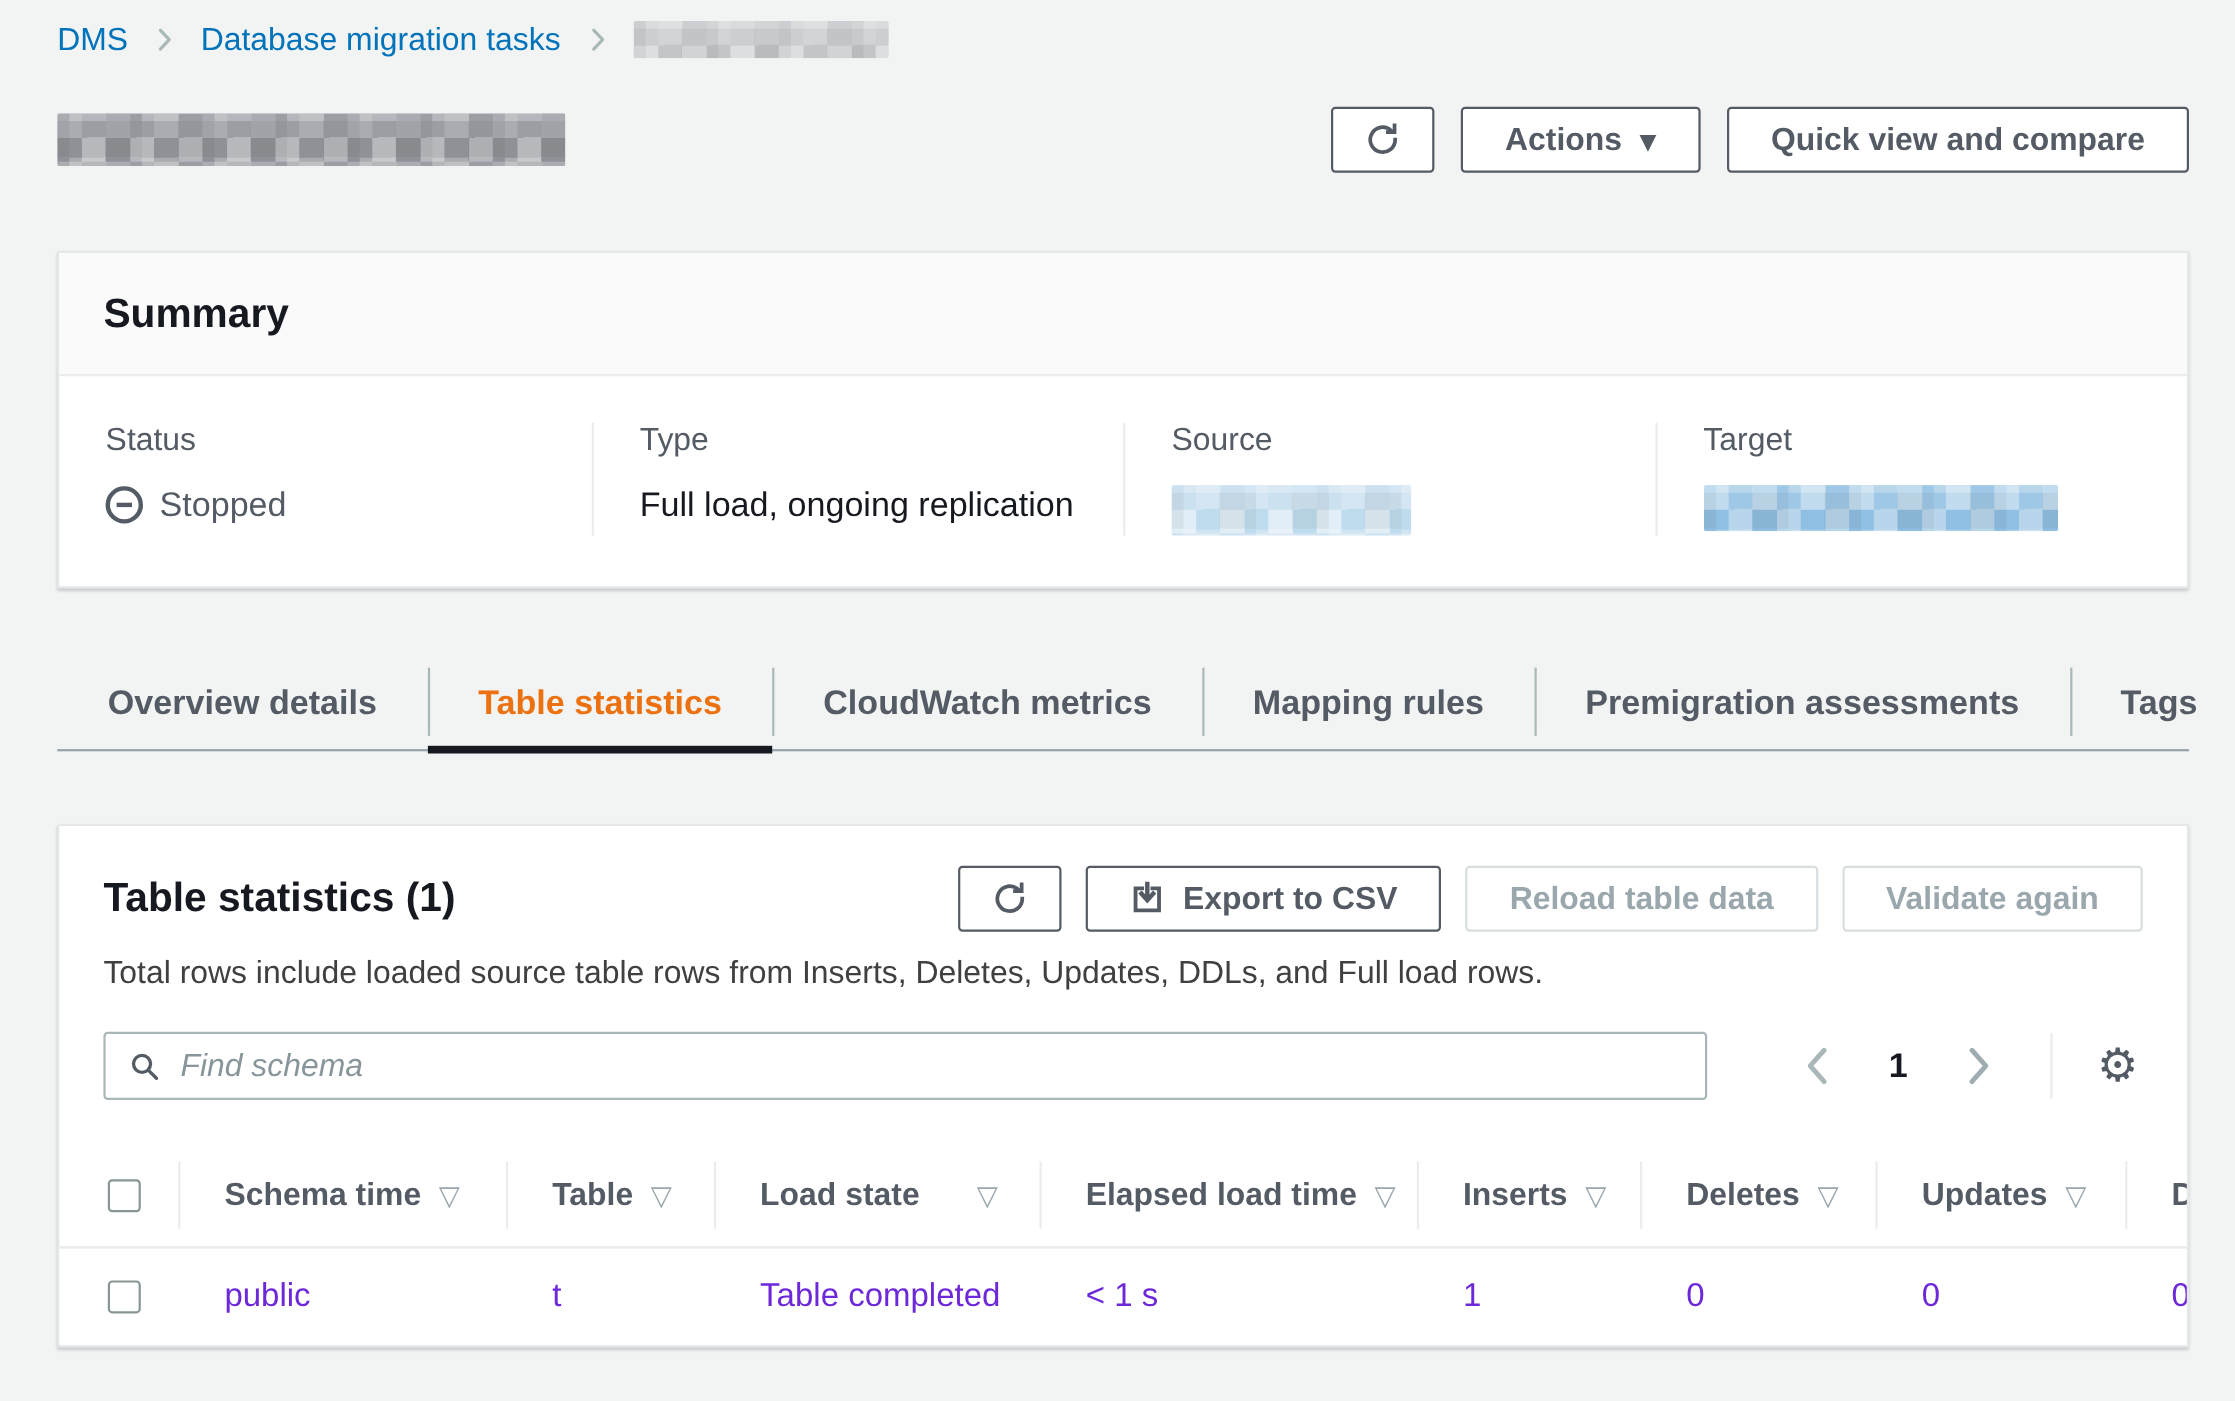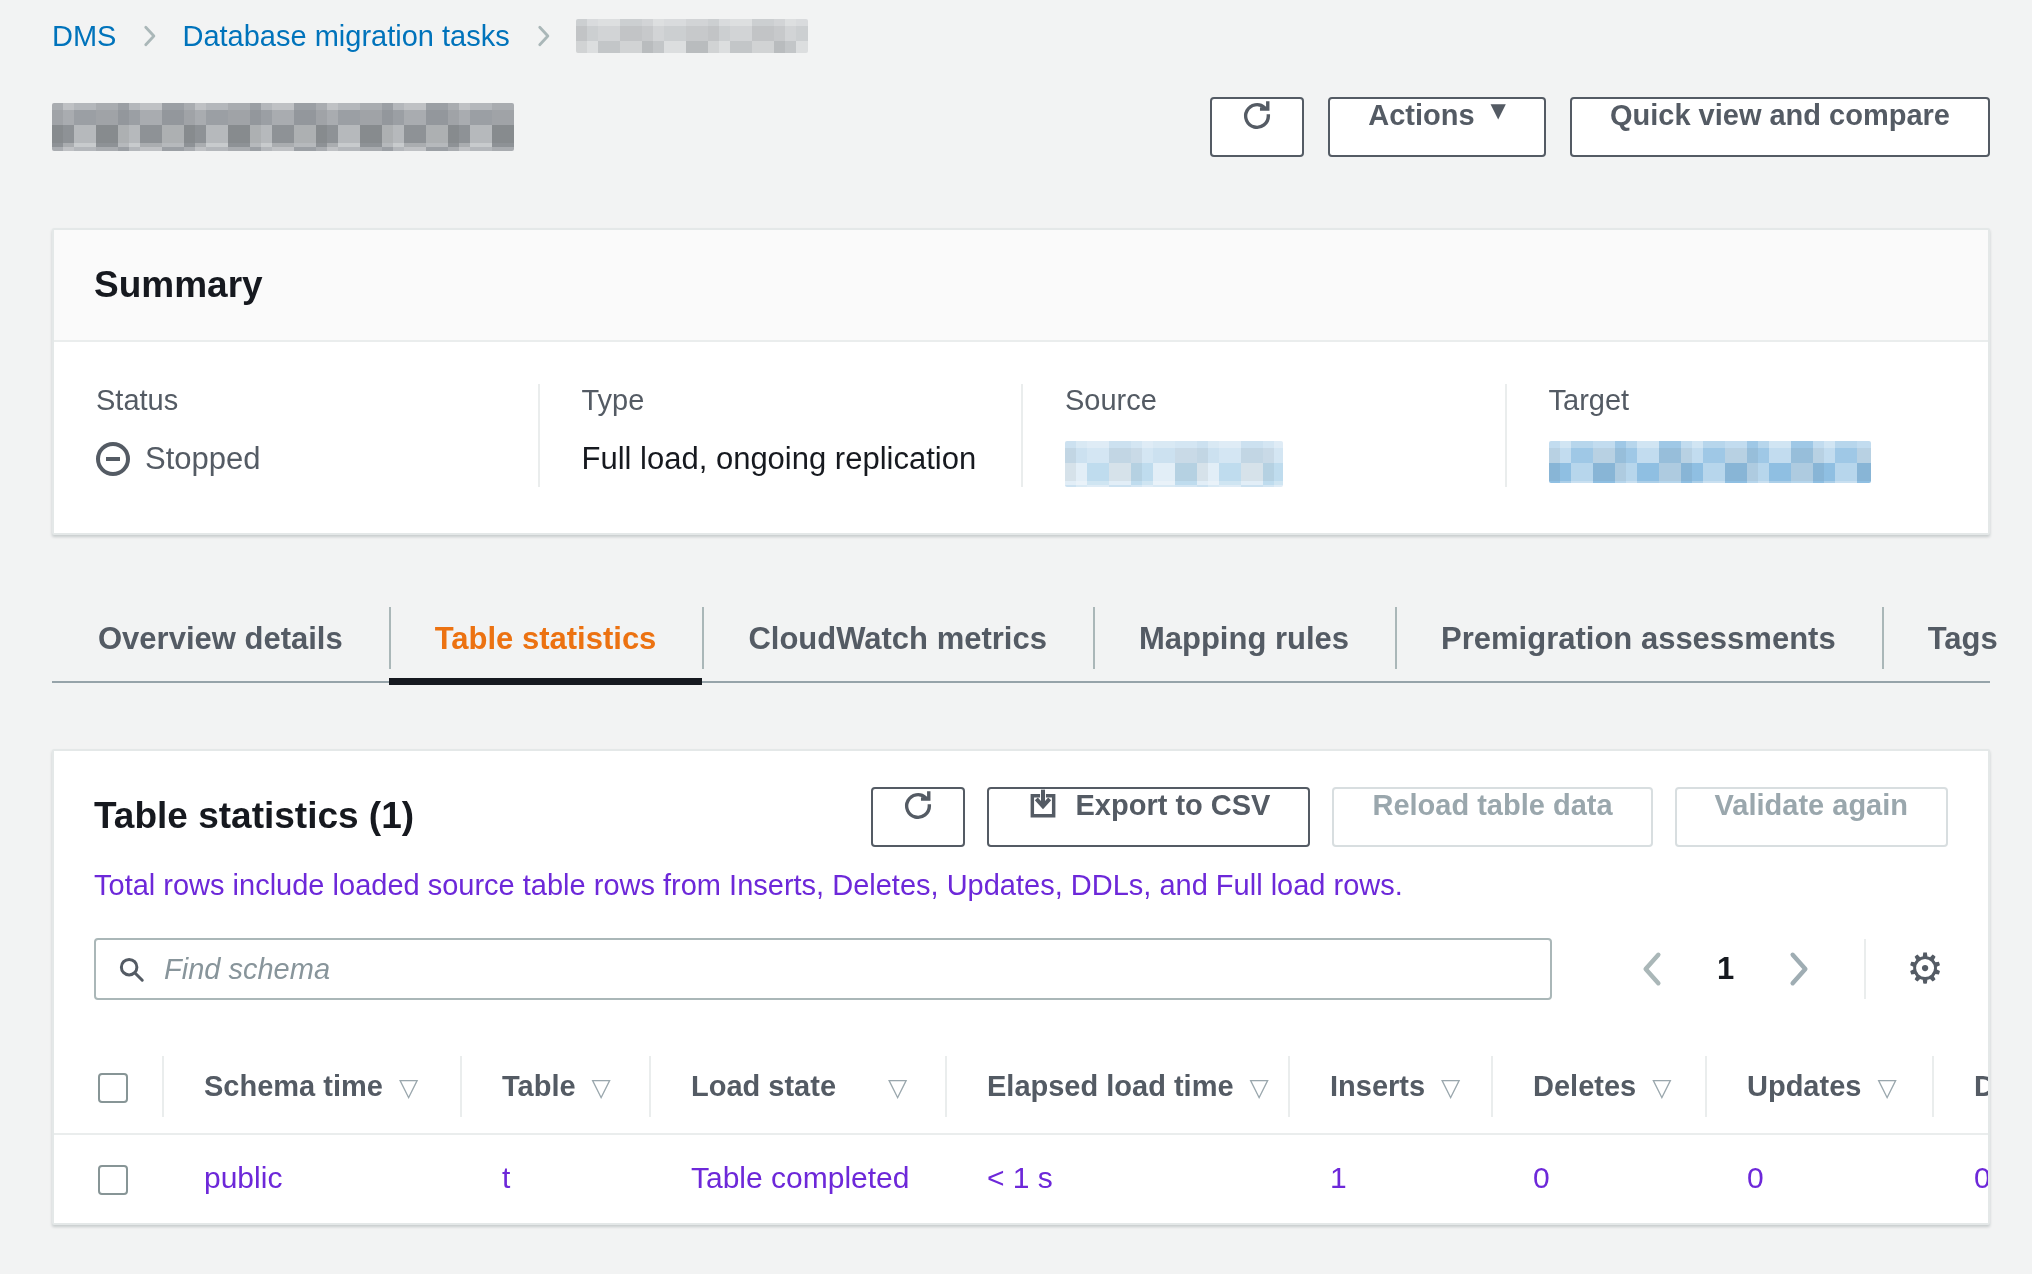--- a/index.html
+++ b/index.html
@@ -27,21 +27,21 @@
   }
   .px-crumb { --c1:#d2d4d6; --c2:#c3c6c8; --c3:#dcdedf; --c4:#cccfd1; width:232px; height:34px; }
   .px-title { --c1:#9b9fa4; --c2:#b6b9bc; --c3:#8e9296; --c4:#a9acb0; width:462px; height:48px; }
   .px-source { --c1:#d4e6f3; --c2:#bfdcee; --c3:#e2eef7; --c4:#cce1f0; width:218px; height:46px; }
   .px-target { --c1:#9fc8e6; --c2:#b7d6ec; --c3:#8fbfe2; --c4:#c2dcef; width:322px; height:42px; }
 
   
   .header-row { display:flex; align-items:center; margin-top:28px; height:90px; }
   .header-actions { margin-left:auto; display:flex; gap:24px; }
   .btn {
-    display:inline-flex; justify-content:center; gap:16px;
+    display:inline-flex; align-items:center; justify-content:center; gap:16px;
     height:60px; padding:0 38px; background:#fff;
     border:2px solid #545b64; border-radius:4px;
     font-family:"Liberation Sans", sans-serif;
     font-size:29px; font-weight:bold; color:#545b64; cursor:pointer; white-space:nowrap;
   }
   .btn-icon { width:94px; padding:0; }
   .btn svg { display:block; }
   .btn.disabled { border-color:#d8dee0; color:#9aa7ad; cursor:default; }
   .caret { font-family:"DejaVu Sans", sans-serif; font-size:20px; line-height:1; transform:translateY(1px); }
 
@@ -83,21 +83,21 @@
   .tab.active { color:#ec7211; }
   .tab.active::after {
     content:""; position:absolute; left:0; right:0; bottom:-4px; height:7px; background:#16191f;
   }
 
   
   .stats-card { margin-top:66px; overflow:hidden; }
   .stats-header { display:flex; align-items:flex-start; padding:36px 40px 0; }
   .stats-title { padding-top:8px; }
   .stats-buttons { margin-left:auto; display:flex; gap:22px; }
-  .stats-desc { padding:0 40px; margin-top:22px; font-size:29px; color:#6d28d9; }
+  .stats-desc { padding:0 40px; margin-top:22px; font-size:29px; color:#404040; }
 
   .search-row { display:flex; align-items:center; margin:36px 40px 0; }
   .search-box {
     width:1458px; height:62px; border:2px solid #aab7b8; border-radius:4px;
     background:#fff; display:flex; align-items:center; padding:0 20px;
   }
   .search-box svg { flex:0 0 auto; }
   .search-box input {
     border:none; outline:none; flex:1; height:100%; margin-left:18px;
     font-family:"Liberation Sans", sans-serif; font-size:29px; font-style:italic; color:#16191f;

